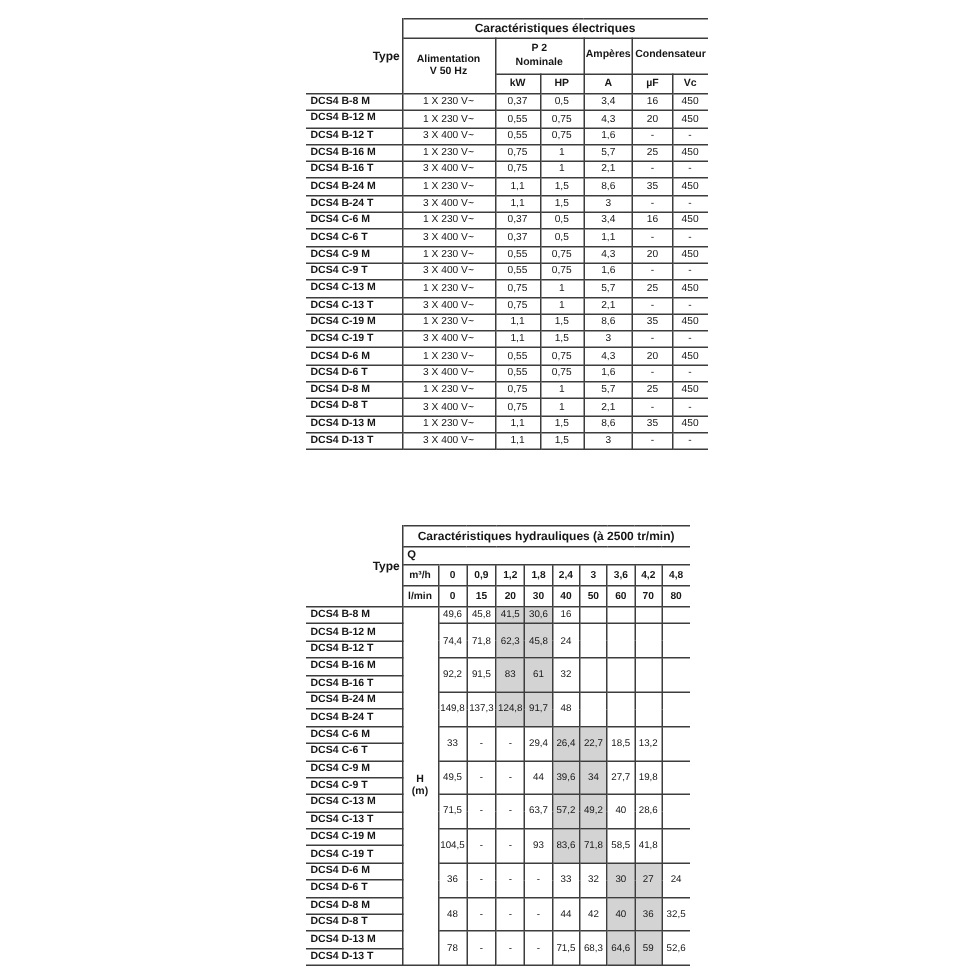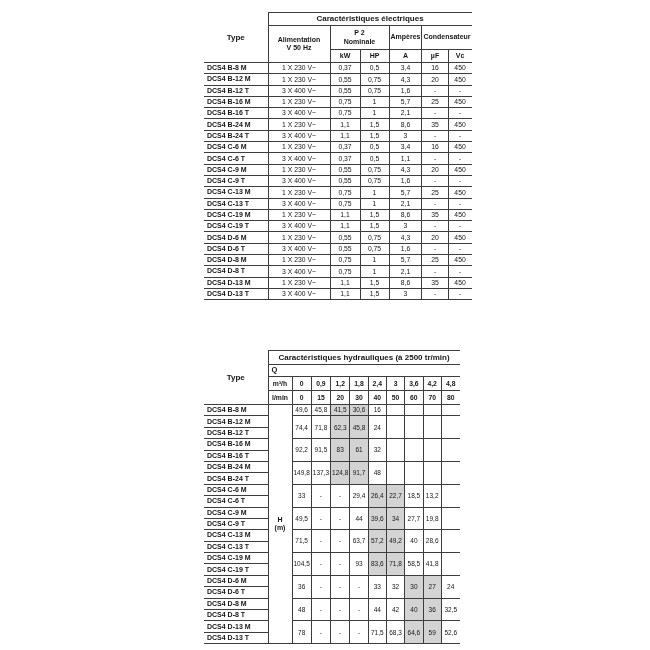--- a/index.html
+++ b/index.html
@@ -25,21 +25,21 @@
     vertical-align: middle;
     text-align: center;
     font-weight: normal;
     overflow: hidden;
     white-space: nowrap;
   }
   th { font-weight: bold; }
 
   
   .title-cell { font-size: 8px; height: 13px; border-right: none; }
-  .type-head  { border-left: none; border-top: none; font-size: 8px; }
+  .type-head  { border-left: none; border-top: none; font-size: 8px; text-align: right; }
   .type-cell  { text-align: left; padding-left: 3px; border-left: none; }
   .no-right   { border-right: none; }
 
   
   .tbl-e { left: 204px; top: 12px; }
   .tbl-e .hdr2 { height: 24px; }
   .tbl-e .hdr3 { height: 13px; }
   .tbl-e tbody tr { height: 11.3px; }
   .tbl-e tbody td { font-size: 6.8px; }
 

